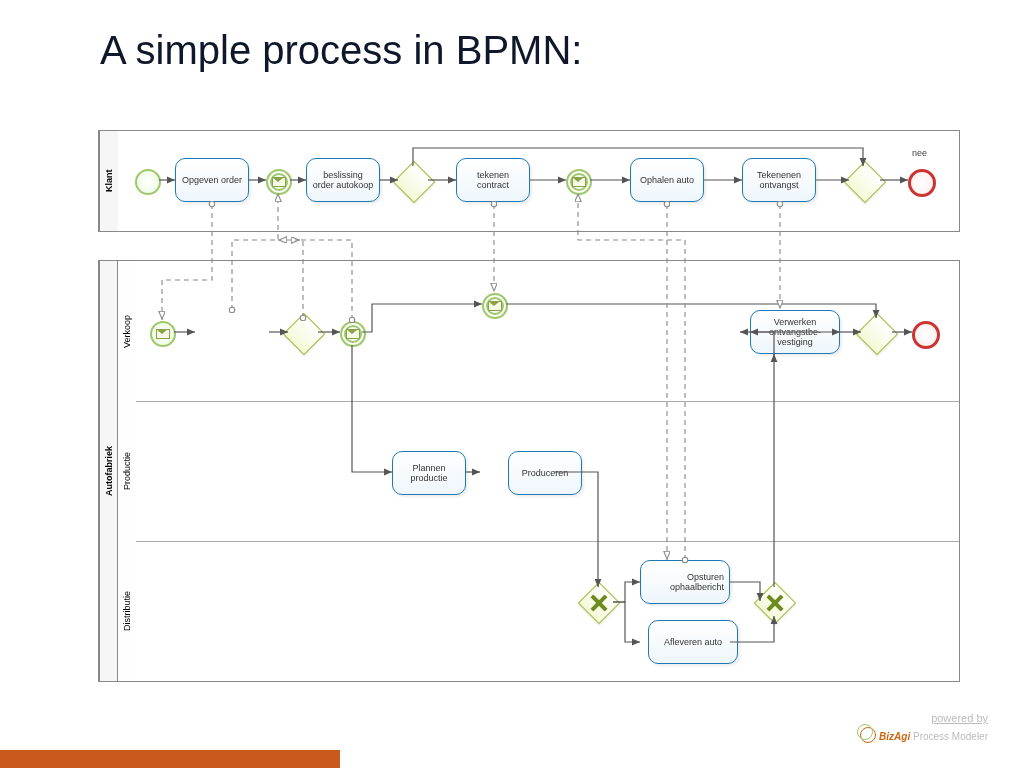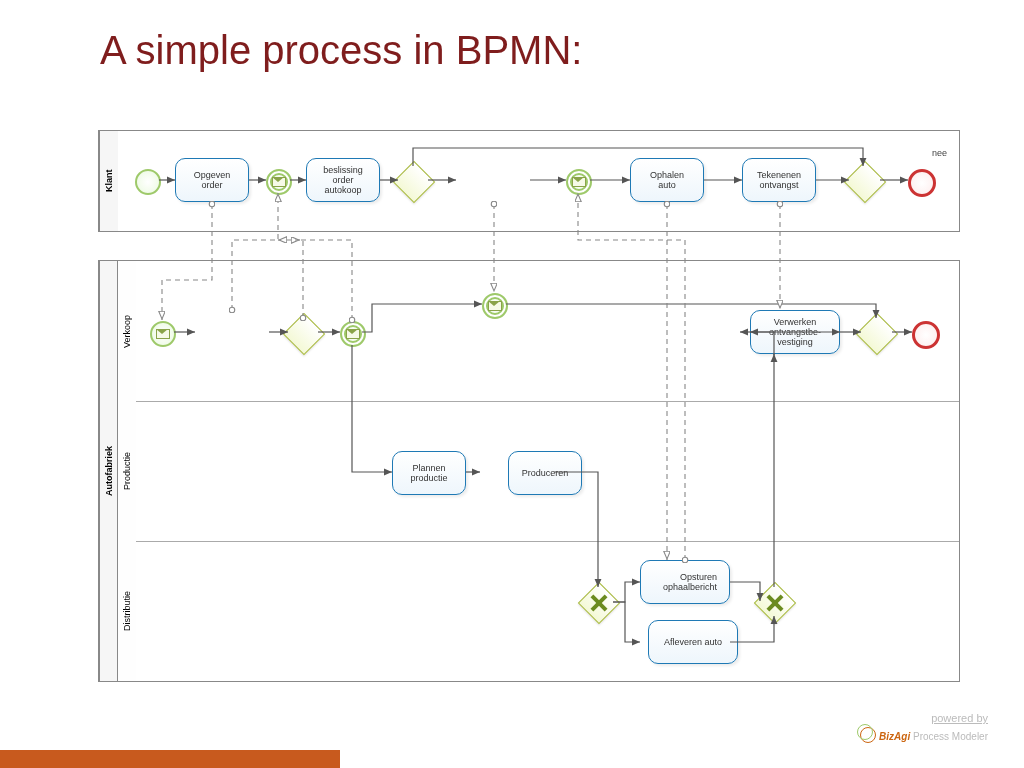--- a/index.html
+++ b/index.html
@@ -14,21 +14,21 @@
   .slide {
     position: relative;
     width: 1024px;
     height: 768px;
   }
   .title {
     position: absolute;
     left: 100px;
     top: 28px;
     font-size: 40px;
-    color: #7f1d1d;
+    color: #0f172a;
     font-weight: 400;
   }
   .footer-bar {
     position: absolute;
     left: 0; bottom: 0;
     width: 340px; height: 18px;
     background: #c85a1e;
   }
 
   
@@ -66,21 +66,21 @@
     background: linear-gradient(#fff,#eef6fc);
     border: 1px solid #1e79b5;
     border-radius: 10px;
     box-shadow: 2px 2px 3px rgba(0,0,0,0.08);
     font-size: 9px;
     color: #333;
     display: flex;
     align-items: center;
     justify-content: center;
     text-align: center;
-    padding: 12px;
+    padding: 5px;
     box-sizing: border-box;
   }
   .task.wide { width: 90px; }
   .event {
     position: absolute;
     width: 22px; height: 22px;
     border-radius: 50%;
     background: radial-gradient(#fff,#eafadf);
     border: 2px solid #9ec96a;
   }
@@ -121,21 +121,20 @@
     content:"";
     position:absolute;
     background:#6b8b1f;
   }
   .gateway.parallel::before { left:12px; top:4px; width:4px; height:20px; }
   .gateway.parallel::after  { left:4px; top:12px; width:20px; height:4px; }
   .label-nee {
     position: absolute;
     font-size: 9px;
     color: #444;
-    margin-left: 20px;
   }
 
   
   svg.arrows {
     position: absolute;
     left: 0; top: 0;
     width: 1024px; height: 768px;
     pointer-events: none;
   }
 
@@ -181,20 +180,21 @@
     <div class="lane" style="top:280px; height:140px;">
       <div class="lane-label">Distributie</div>
     </div>
   </div>
 
   <div class="event" style="left:135px; top:169px;"></div>
   <div class="task" style="left:175px; top:158px;">Opgeven order</div>
   <div class="event intermediate msg" style="left:266px; top:169px;"></div>
   <div class="task" style="left:306px; top:158px;">beslissing order autokoop</div>
   <div class="gateway" style="left:399px; top:167px;"></div>
+  <div class="task" style="left:456px; top:158px;">tekenen contract</div>
   <div class="event intermediate msg" style="left:566px; top:169px;"></div>
   <div class="task" style="left:630px; top:158px;">Ophalen auto</div>
   <div class="task" style="left:742px; top:158px;">Tekenenen ontvangst</div>
   <div class="gateway" style="left:850px; top:167px;"></div>
   <div class="event end" style="left:908px; top:169px;"></div>
   <div class="label-nee" style="left:912px; top:148px;">nee</div>
 
   <div class="event msg" style="left:150px; top:321px;"></div>
   <div class="gateway" style="left:289px; top:319px;"></div>
   <div class="event intermediate msg" style="left:340px; top:321px;"></div>

